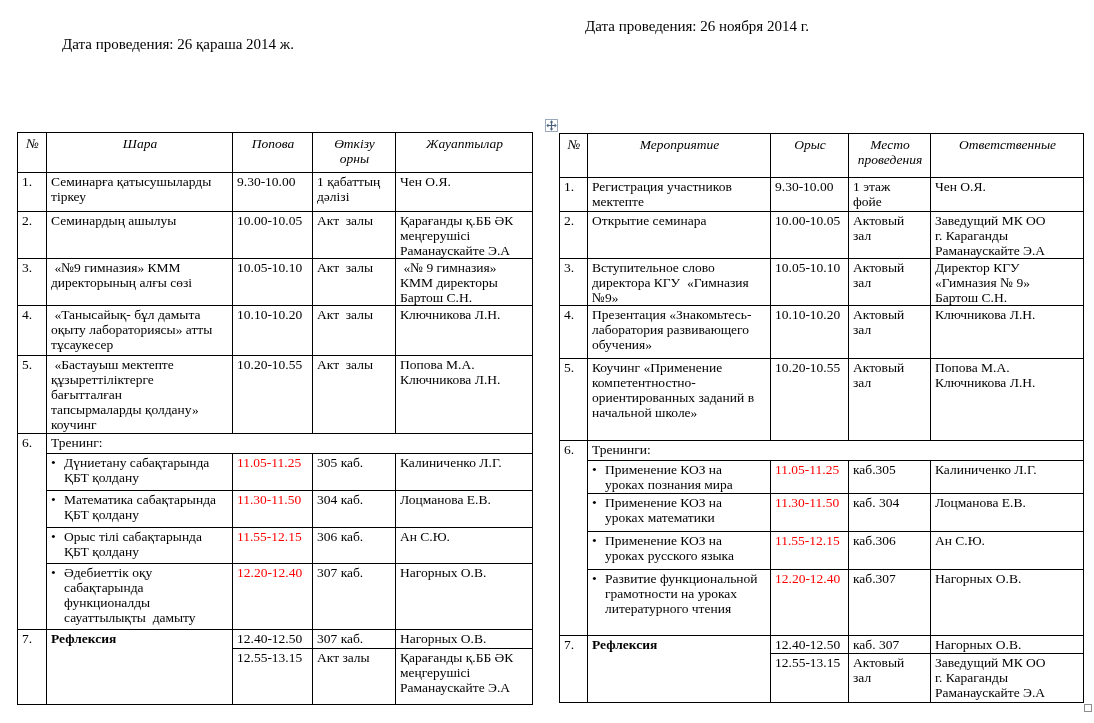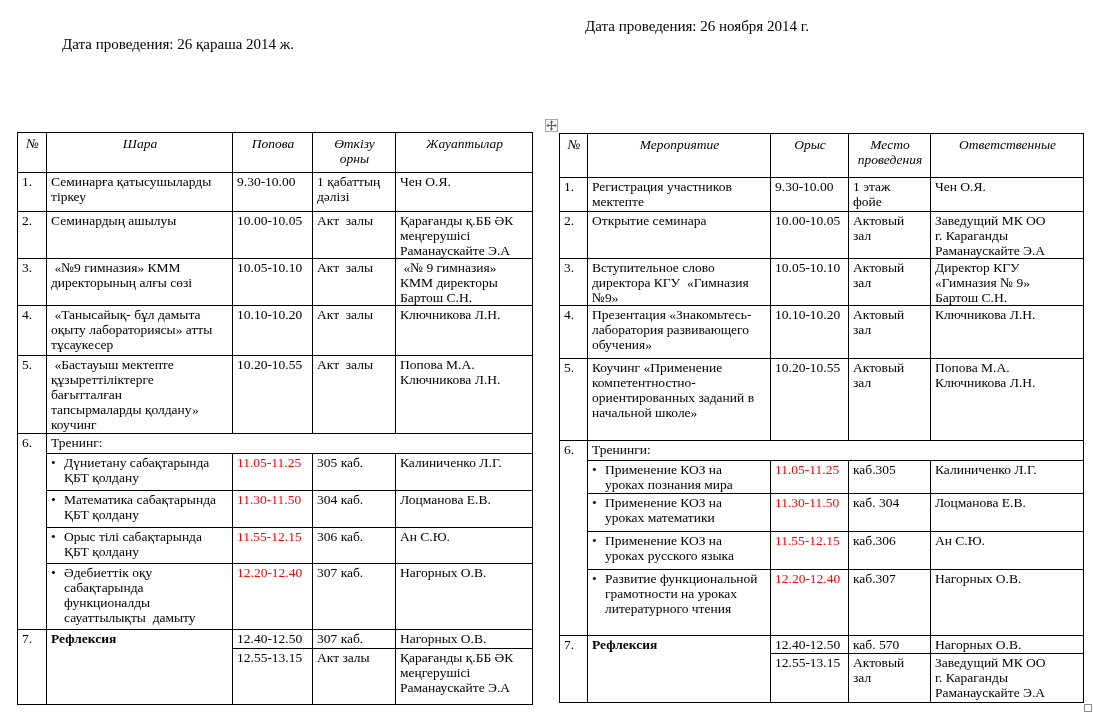--- a/index.html
+++ b/index.html
@@ -298,21 +298,21 @@
 грамотности на уроках
 литературного чтения</span></div></td>
           <td class="red">12.20-12.40</td>
           <td>каб.307</td>
           <td>Нагорных О.В.</td>
         </tr>
         <tr>
           <td rowspan="2">7.</td>
           <td rowspan="2" class="bold">Рефлексия</td>
           <td>12.40-12.50</td>
-          <td>каб. 570</td>
+          <td>каб. 307</td>
           <td>Нагорных О.В.</td>
         </tr>
         <tr>
           <td>12.55-13.15</td>
           <td>Актовый
 зал</td>
           <td>Заведущий МК ОО
 г. Караганды
 Раманаускайте Э.А</td>
         </tr>

